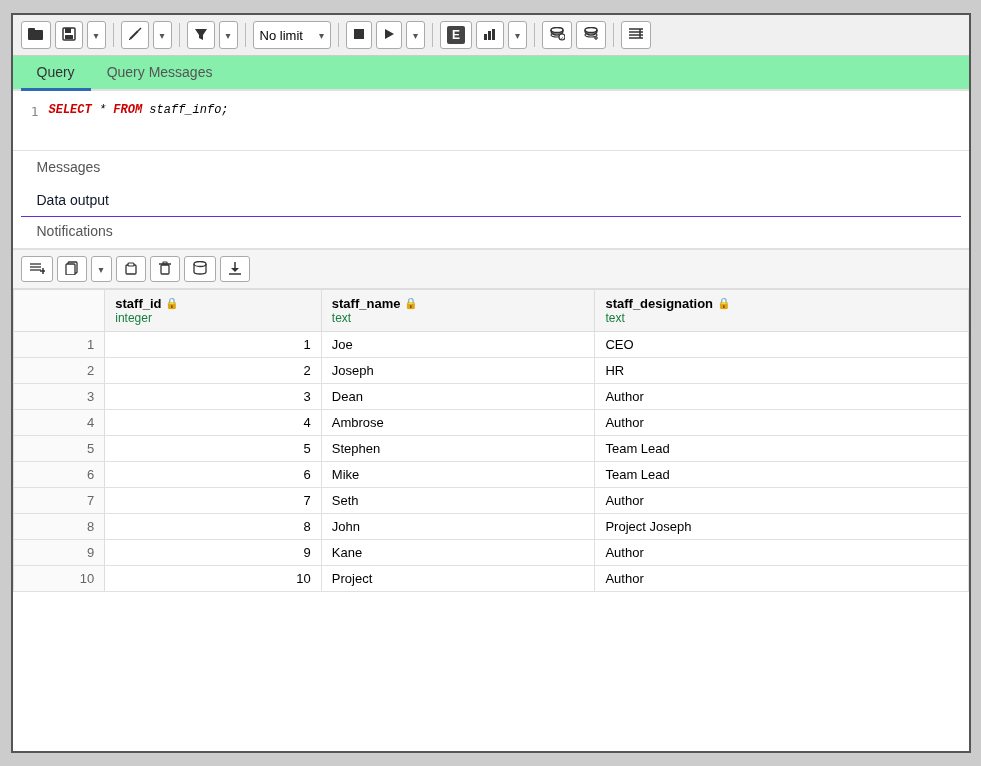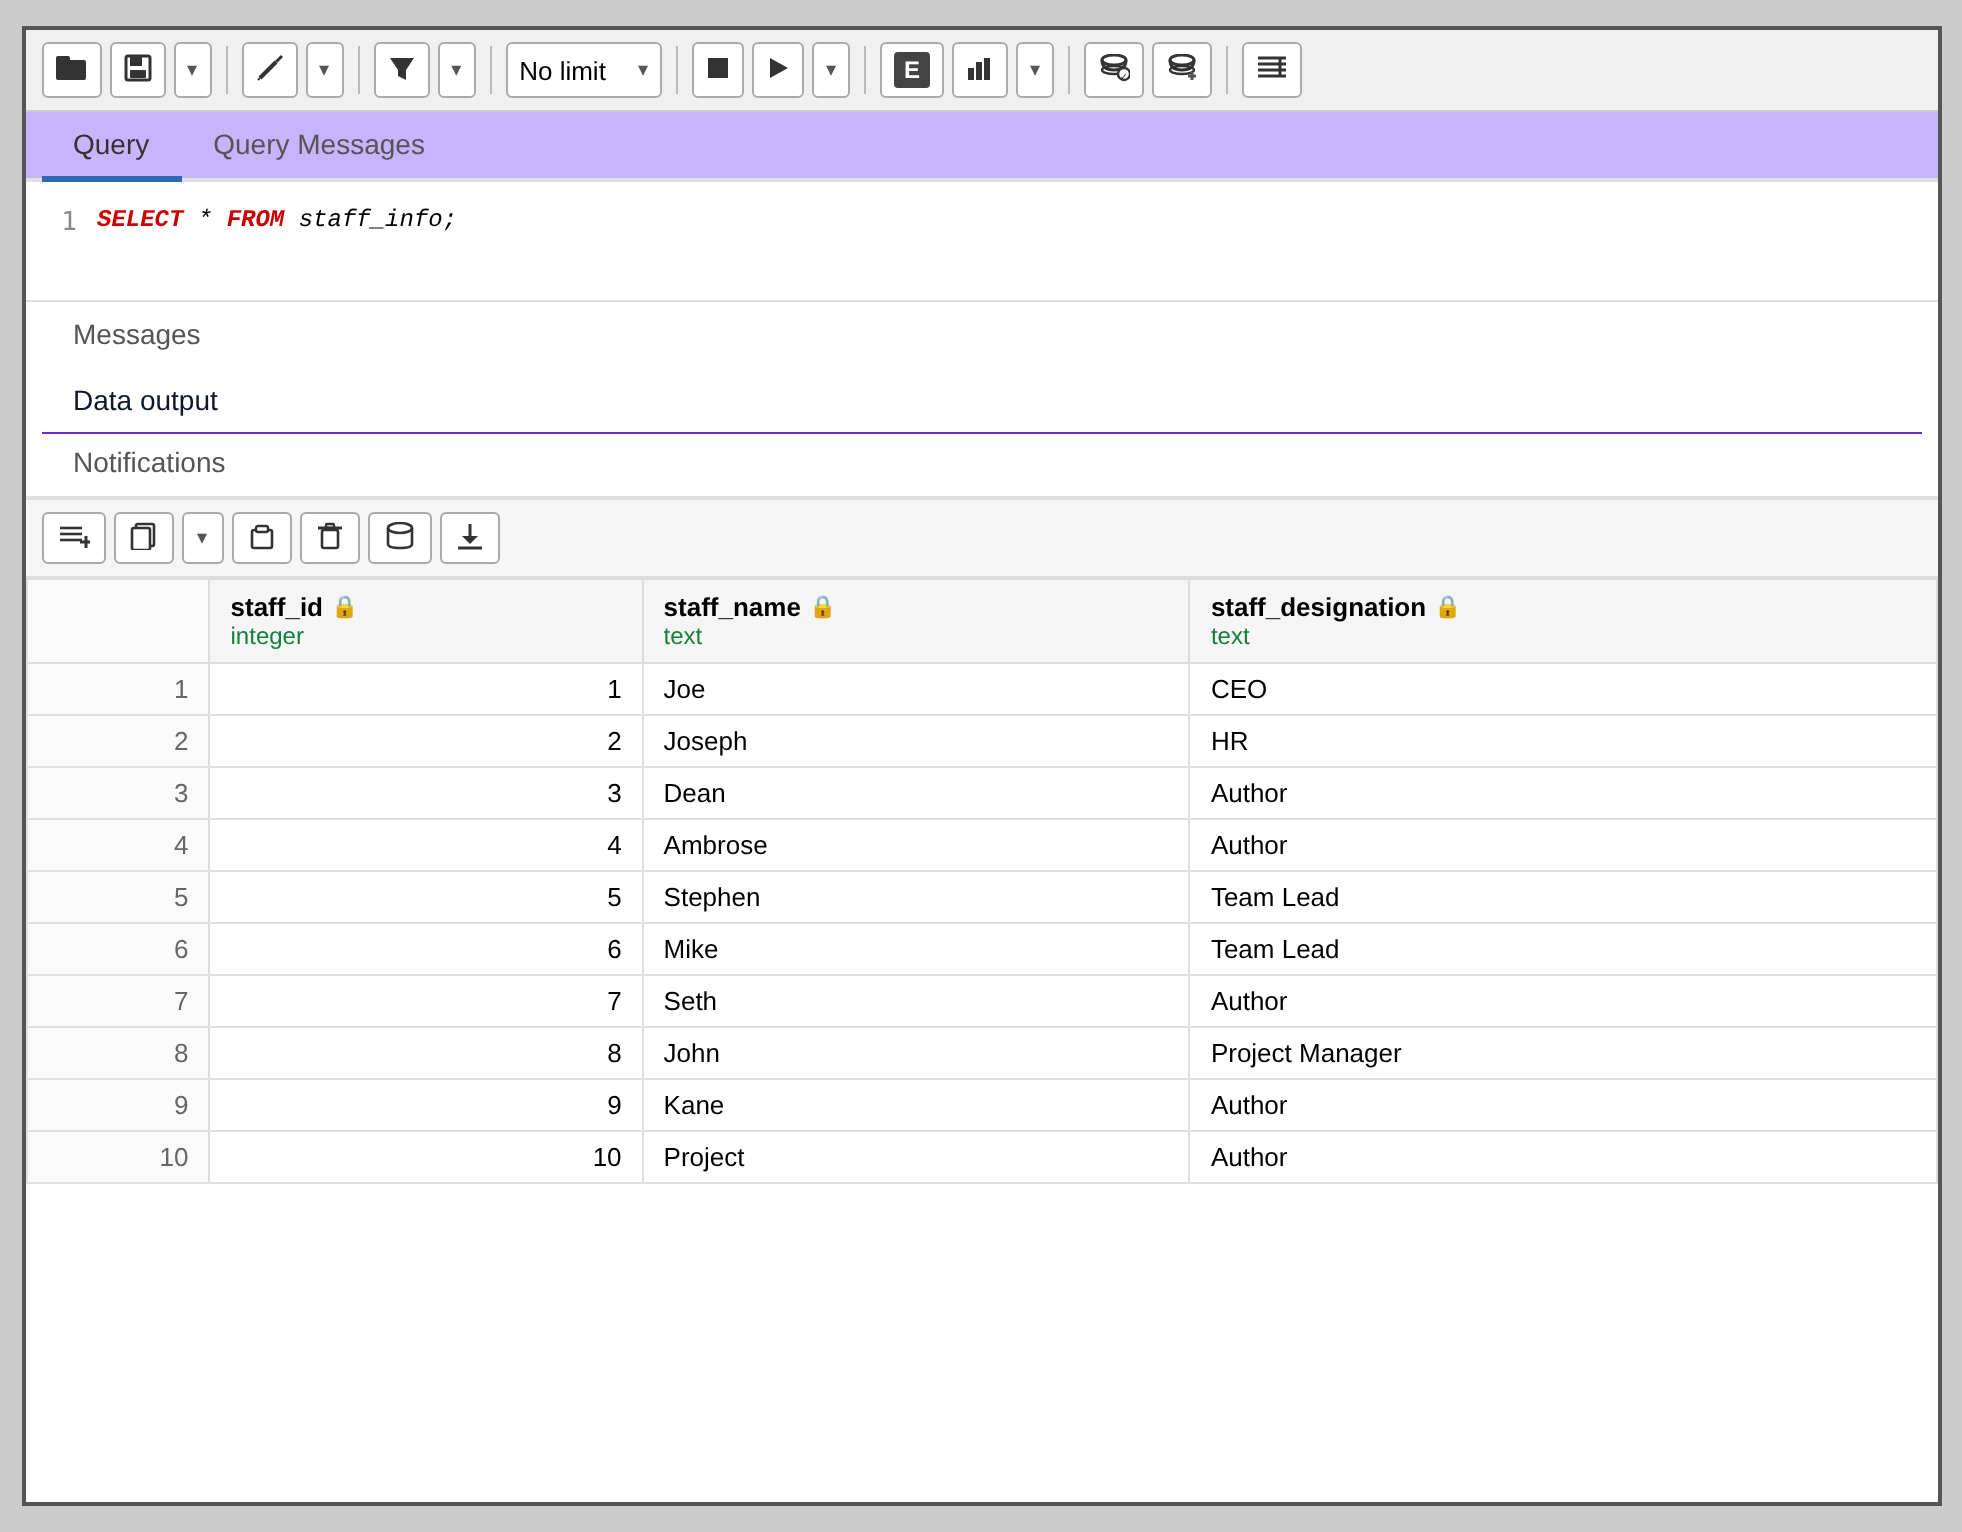--- a/index.html
+++ b/index.html
@@ -60,21 +60,21 @@
       font-size: 12px;
       font-weight: bold;
     }
     .icon-box-e { background: #444; }
 
     
     .tab-bar {
       display: flex;
       border-bottom: 2px solid #e0e0e0;
       padding: 0 8px;
-      background: #c4b5fd;
+      background: #86efac;
     }
     .tab {
       padding: 8px 16px;
       cursor: pointer;
       font-size: 14px;
       color: #555;
       border-bottom: 3px solid transparent;
       margin-bottom: -2px;
     }
     .tab.active {
@@ -491,21 +491,21 @@
           <tr>
             <td class="row-num-col">7</td>
             <td class="id-col">7</td>
             <td>Seth</td>
             <td>Author</td>
           </tr>
           <tr>
             <td class="row-num-col">8</td>
             <td class="id-col">8</td>
             <td>John</td>
-            <td>Project Manager</td>
+            <td>Project Joseph</td>
           </tr>
           <tr>
             <td class="row-num-col">9</td>
             <td class="id-col">9</td>
             <td>Kane</td>
             <td>Author</td>
           </tr>
           <tr>
             <td class="row-num-col">10</td>
             <td class="id-col">10</td>

